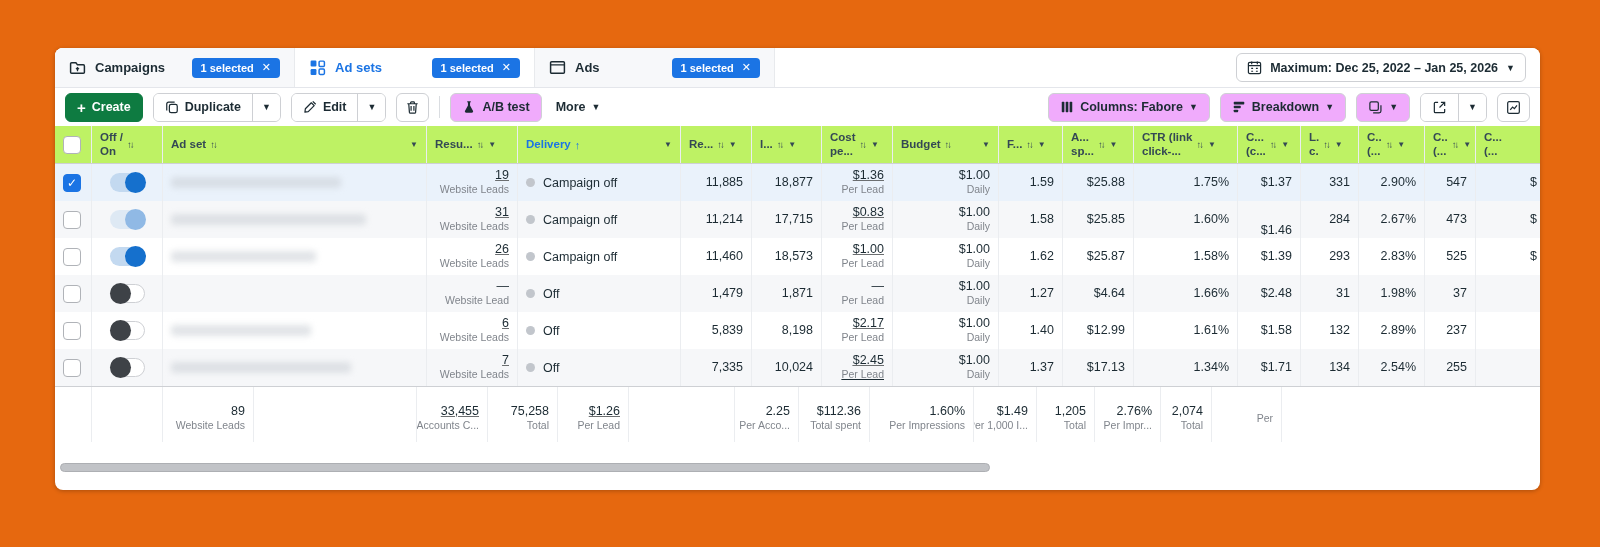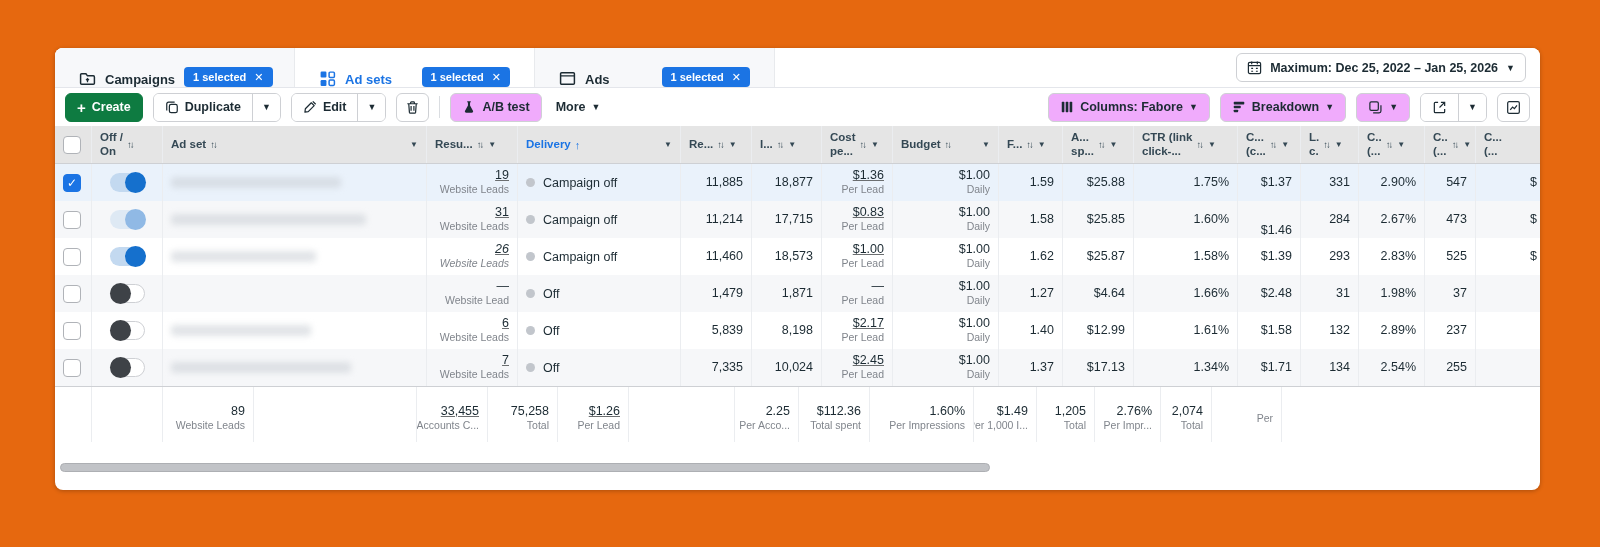--- a/index.html
+++ b/index.html
@@ -4,21 +4,21 @@
 <style>
   * { box-sizing: border-box; margin: 0; padding: 0; }
   body { font-family: "Liberation Sans", "DejaVu Sans", sans-serif; }
   .stage { position: relative; width: 1600px; height: 547px; background: #E6680F; overflow: hidden; }
   .card { position: absolute; left: 55px; top: 48px; width: 1485px; height: 442px;
           background: #fff; border-radius: 8px; overflow: hidden;
           box-shadow: 0 1px 4px rgba(0,0,0,.25); }
 
   
   .tabs-bar { display: flex; align-items: stretch; height: 40px; border-bottom: 1px solid #E4E6EB; background: #fff; }
-  .tab { display: flex; align-items: flex-end; gap: 9px; padding: 0 24px; width: 240px;
+  .tab { display: flex; align-items: center; gap: 9px; padding: 0 14px; width: 240px;
          background: #F7F8FA; border-right: 1px solid #E8EAED; cursor: pointer; }
   .tab.active { background: #fff; }
   .tab .tab-label { font-size: 13px; font-weight: bold; color: #1C2B33; white-space: nowrap; }
   .tab.active .tab-label { color: #1B74E4; }
   .tab .ticon { display: flex; align-items: center; }
   .badge { margin-left: auto; display: flex; align-items: center; gap: 8px; background: #1B74E4;
            color: #fff; font-size: 11px; font-weight: bold; padding: 4px 9px; border-radius: 4px; white-space: nowrap; }
   .badge .x { font-size: 11px; font-weight: bold; cursor: pointer; line-height: 1; }
   .tabs-spacer { flex: 1; background: #fff; }
   .date-btn { align-self: center; margin-right: 14px; display: flex; align-items: center; gap: 8px;
@@ -38,21 +38,21 @@
   .icon-btn { display: flex; align-items: center; justify-content: center; width: 33px; height: 29px;
               border: 1px solid #CED0D4; border-radius: 6px; background: #fff; cursor: pointer; }
   .text-btn { display: flex; align-items: center; gap: 6px; font-size: 12.5px; font-weight: bold; color: #1C2B33;
               cursor: pointer; padding: 0 4px; }
   .v-divider { width: 1px; height: 22px; background: #DADDE1; }
   .toolbar-spacer { flex: 1; }
 
   
   .tbl { font-size: 12.5px; color: #1C2B33; }
   .tr { display: flex; align-items: stretch; }
-  .th-row { height: 38px; border-bottom: 1px solid #CED0D4; background: #e5e5e5; }
+  .th-row { height: 38px; border-bottom: 1px solid #CED0D4; background: #bef264; }
   .cell { flex: none; display: flex; align-items: center; padding: 0 8px; border-right: 1px solid #EBEDF0; overflow: hidden; }
   .th { font-size: 11.5px; font-weight: bold; color: #344854; gap: 4px; cursor: pointer; }
   .th .lbl { white-space: pre-line; line-height: 1.15; }
   .th.accent .lbl { color: #1B74E4; }
   .sort { font-size: 9.5px; color: #344854; letter-spacing: -2px; white-space: nowrap; }
   .sort.asc { color: #1B74E4; font-size: 11px; letter-spacing: 0; }
   .th .caret { margin-left: 2px; color: #344854; }
   .th .caret.end { margin-left: auto; }
   .row { height: 37px; }
   .row.sel { background: #EAF2FB; }
@@ -471,21 +471,21 @@
             <div class="checkbox"></div>
           </div>
           <div class="cell" style="width: 71px; justify-content: center;">
             <div class="toggle on">
               <div class="knob"></div>
             </div>
           </div>
           <div class="cell left-cell" style="width: 264px;">
             <div class="blurbar" style="width: 145px;"></div>
           </div>
-          <div class="cell num-cell" style="width: 91px; font-style: italic;">
+          <div class="cell num-cell" style="width: 91px;">
             <div class="num u">26</div>
             <div class="sub">Website Leads</div>
           </div>
           <div class="cell left-cell" style="width: 163px;">
             <div class="dot"></div>
             <div class="deliv-text">Campaign off</div>
           </div>
           <div class="cell num-cell" style="width: 71px;">
             <div class="num">11,460</div>
           </div>
@@ -660,21 +660,21 @@
           <div class="cell left-cell" style="width: 163px;">
             <div class="dot"></div>
             <div class="deliv-text">Off</div>
           </div>
           <div class="cell num-cell" style="width: 71px;">
             <div class="num">7,335</div>
           </div>
           <div class="cell num-cell" style="width: 70px;">
             <div class="num">10,024</div>
           </div>
-          <div class="cell num-cell" style="width: 71px;">
+          <div class="cell num-cell" style="width: 71px; text-decoration: underline;">
             <div class="num u">$2.45</div>
             <div class="sub">Per Lead</div>
           </div>
           <div class="cell num-cell" style="width: 106px;">
             <div class="num">$1.00</div>
             <div class="sub">Daily</div>
           </div>
           <div class="cell num-cell" style="width: 64px;">
             <div class="num">1.37</div>
           </div>

